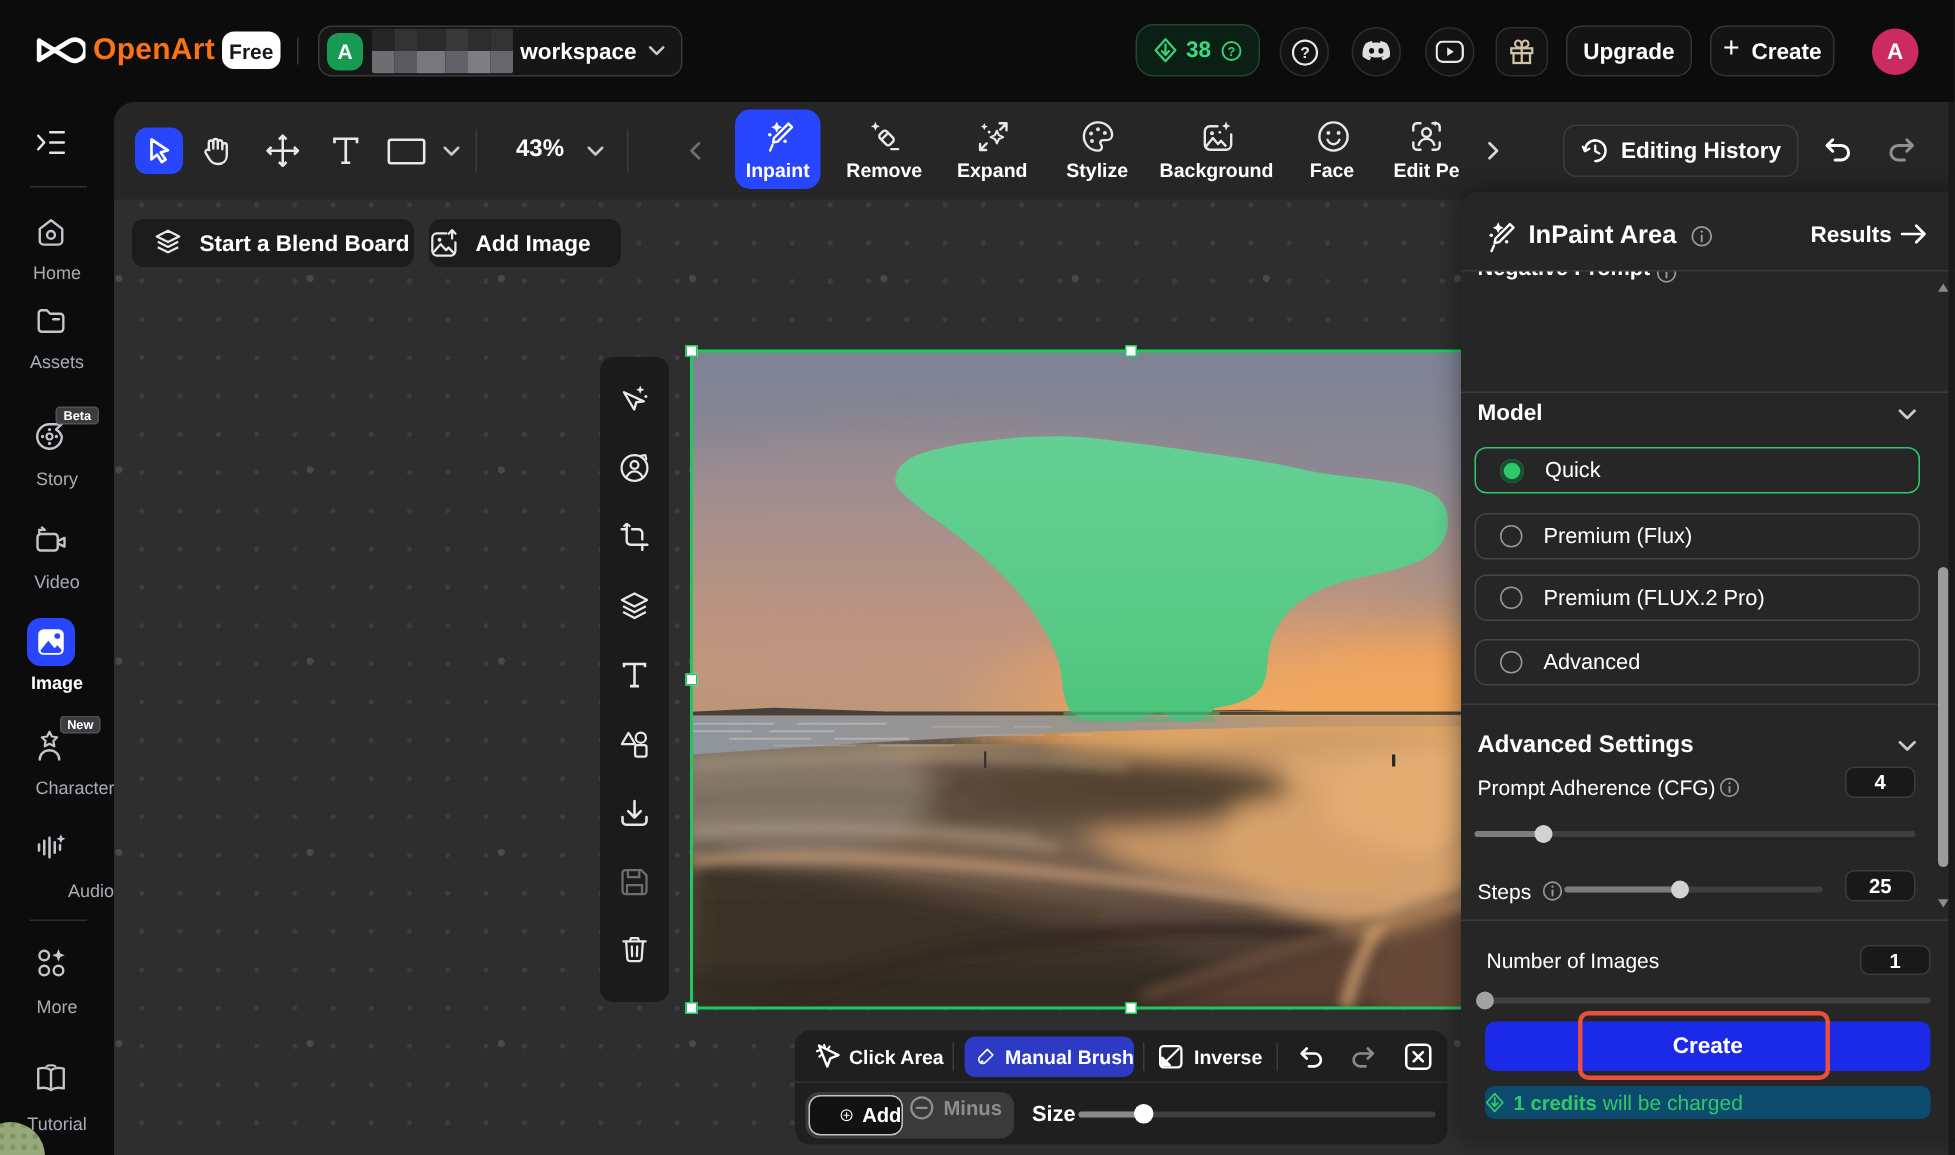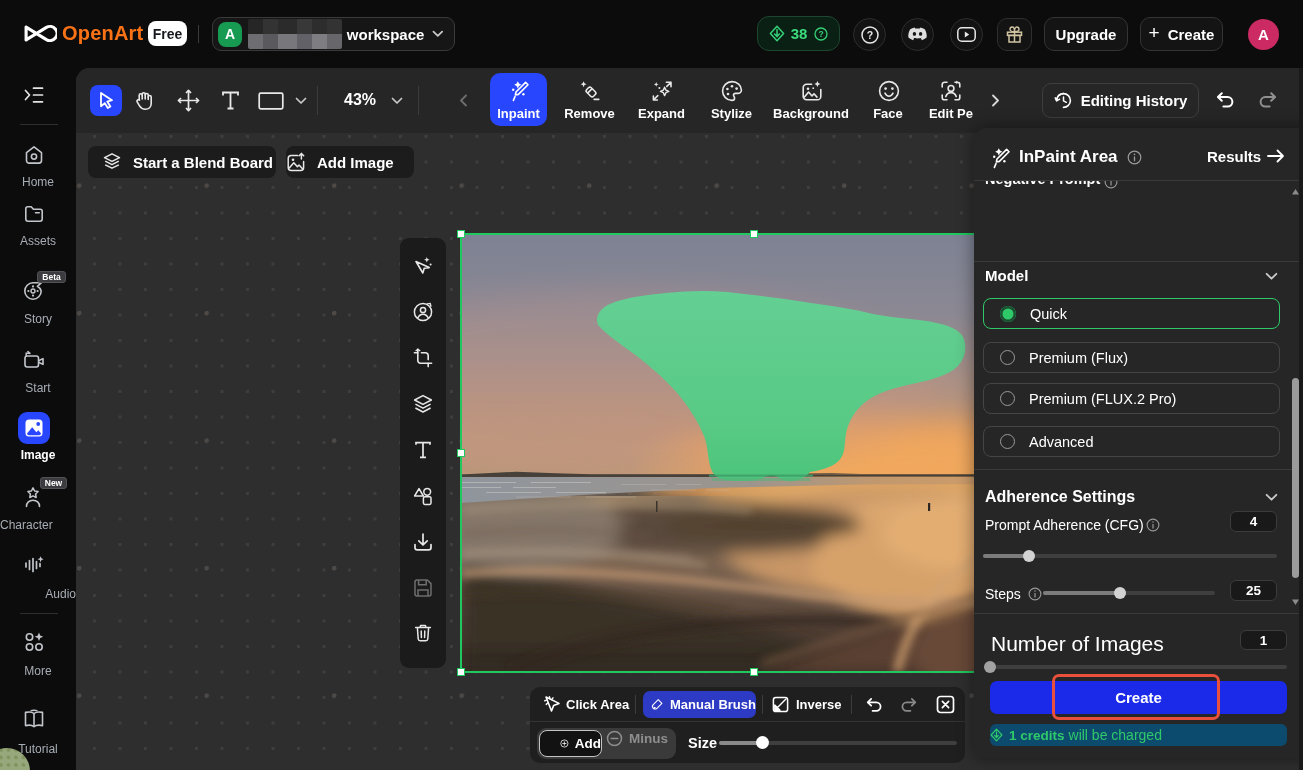--- a/index.html
+++ b/index.html
@@ -120,36 +120,36 @@
     <circle cx="15.6" cy="11" r="1.1" fill="#c2c6cb"></circle>
 </svg>
 <div class="abs" style="left:0;top:312px;width:76px;text-align:center;font-size:12px;color:#a7adb5">Story</div>
 
 <svg class="abs" style="left:22px;top:350px" width="24" height="22" viewBox="0 0 24 22">
 <rect x="3" y="6" width="13.5" height="11" rx="2.2" fill="none" stroke="#c2c6cb" stroke-width="1.6"></rect>
 <path d="M16.5,10.8 L21,8.6 L21,14.4 L16.5,12.2" fill="none" stroke="#c2c6cb" stroke-width="1.6" stroke-linejoin="round"></path>
 <path d="M7.5,3.2 L4.2,3.2 L4.2,6.2" fill="none" stroke="#c2c6cb" stroke-width="1.5" stroke-linecap="round"></path>
 <path d="M7.9,3.4 L5.9,1.6" fill="none" stroke="#c2c6cb" stroke-width="1.5" stroke-linecap="round"></path>
 </svg>
-<div class="abs" style="left:0;top:381px;width:76px;text-align:center;font-size:12px;color:#a7adb5">Start</div>
+<div class="abs" style="left:0;top:381px;width:76px;text-align:center;font-size:12px;color:#a7adb5">Video</div>
 
 <div class="abs" style="left:18px;top:412px;width:32px;height:32px;background:#2946ff;border-radius:9px"></div>
 <svg class="abs" style="left:24px;top:418px" width="20" height="20" viewBox="0 0 20 20">
 <rect x="1.5" y="1.5" width="17" height="17" rx="3.5" fill="#fff"></rect>
 <path d="M3,15.5 L8.2,9.2 L12.4,14.2 L14.2,12.2 L17,15.2 L17,15.5 A2,2 0 0 1 15,17.3 L5,17.3 A2,2 0 0 1 3,15.5 Z" fill="#2946ff"></path>
 <circle cx="14.2" cy="6" r="1.9" fill="#2946ff"></circle>
 </svg>
 <div class="abs" style="left:0;top:448px;width:76px;text-align:center;font-size:12px;color:#fff;font-weight:700">Image</div>
 
 <div class="abs" style="left:40px;top:477px;width:27px;height:12px;background:#3c3c40;border:1px solid #525256;border-radius:3px;color:#fff;font-size:8.5px;font-weight:700;text-align:center;line-height:11px;z-index:3">New</div>
 <svg class="abs" style="left:22px;top:486px" width="22" height="22" viewBox="0 0 22 22">
 <path d="M11,1.8 L12.6,5 L16.1,5.5 L13.6,8 L14.2,11.5 L11,9.9 L7.8,11.5 L8.4,8 L5.9,5.5 L9.4,5 Z" fill="none" stroke="#c2c6cb" stroke-width="1.5" stroke-linejoin="round"></path>
 <path d="M4.5,20.4 C4.5,16.8 7.3,14.2 11,14.2 C14.7,14.2 17.5,16.8 17.5,20.4" fill="none" stroke="#c2c6cb" stroke-width="1.6" stroke-linecap="round"></path>
 </svg>
-<div class="abs" style="left:0;top:518px;width:76px;text-align:left;font-size:12px;color:#a7adb5">Character</div>
+<div class="abs" style="left:12px;top:518px;width:76px;text-align:center;font-size:12px;color:#a7adb5">Character</div>
 
 <svg class="abs" style="left:23px;top:554px" width="22" height="22" viewBox="0 0 22 22">
 <path d="M3,9 V13 M6.5,6.5 V15.5 M10,4.5 V17.5 M13.5,7.5 V14.5 M17,9.5 V12.5" stroke="#c2c6cb" stroke-width="1.7" stroke-linecap="round"></path>
 <path d="M17.6,2.2 L18.5,4.3 L20.6,5.2 L18.5,6.1 L17.6,8.2 L16.7,6.1 L14.6,5.2 L16.7,4.3 Z" fill="#c2c6cb"></path>
 </svg>
 <div class="abs" style="left:0;top:587px;width:76px;text-align:right;font-size:12px;color:#a7adb5">Audio</div>
 <div class="abs" style="left:20px;top:613px;width:38px;height:1px;background:#2e2e2e"></div>
 
 <svg class="abs" style="left:23px;top:631px" width="22" height="22" viewBox="0 0 22 22">
 <circle cx="6.5" cy="6" r="3.2" fill="none" stroke="#c2c6cb" stroke-width="1.6"></circle>
@@ -572,21 +572,21 @@
     </div>
     <div class="abs flex" style="left:9px;top:202px;width:297px;height:31px;border:1px solid #454545;border-radius:8px;padding-left:16px">
       <span style="width:15px;height:15px;border-radius:50%;border:1.5px solid #9a9a9a;display:inline-block"></span>
       <span style="color:#fff;font-size:14.5px;margin-left:14px">Premium (FLUX.2 Pro)</span>
     </div>
     <div class="abs flex" style="left:9px;top:245px;width:297px;height:31px;border:1px solid #454545;border-radius:8px;padding-left:16px">
       <span style="width:15px;height:15px;border-radius:50%;border:1.5px solid #9a9a9a;display:inline-block"></span>
       <span style="color:#fff;font-size:14.5px;margin-left:14px">Advanced</span>
     </div>
     <div class="abs" style="left:0;top:288px;width:329px;height:1px;background:#3a3a3a"></div>
-    <div class="abs" style="left:11px;top:307px;font-size:16px;font-weight:700;color:#fff">Adherence Settings</div>
+    <div class="abs" style="left:11px;top:307px;font-size:16px;font-weight:700;color:#fff">Advanced Settings</div>
     <svg class="abs" style="left:291px;top:312px" width="13" height="9" viewBox="0 0 12 8">
         <path d="M1.5,1.5 L6,6 L10.5,1.5" fill="none" stroke="#c9c9c9" stroke-width="1.7" stroke-linecap="round" stroke-linejoin="round"></path>
       </svg>
     <div class="abs" style="left:11px;top:336px;font-size:14px;color:#fff">Prompt Adherence (CFG)</div>
     <svg class="abs" style="left:172px;top:337px" width="14" height="14" viewBox="0 0 15 15">
         <circle cx="7.5" cy="7.5" r="6.3" fill="none" stroke="#9a9a9a" stroke-width="1.2"></circle>
         <path d="M7.5,7 V10.8" stroke="#9a9a9a" stroke-width="1.3" stroke-linecap="round"></path>
         <circle cx="7.5" cy="4.4" r="0.8" fill="#9a9a9a"></circle>
       </svg>
     <div class="abs flex" style="left:256px;top:330px;width:47px;height:21px;background:#191919;border:1px solid #3c3c3c;border-radius:6px;justify-content:center;color:#fff;font-size:13.5px;font-weight:700">4</div>
@@ -607,21 +607,21 @@
 
   <svg class="abs" style="left:317px;top:60px" width="9" height="8" viewBox="0 0 9 8">
       <path d="M4.5,1 L8,6.5 L1,6.5 Z" fill="#8a8a8a"></path>
     </svg>
   <div class="abs" style="left:318px;top:250px;width:7px;height:200px;background:#9b9b9b;border-radius:4px"></div>
   <svg class="abs" style="left:317px;top:470px" width="9" height="8" viewBox="0 0 9 8">
       <path d="M4.5,7 L8,1.5 L1,1.5 Z" fill="#8a8a8a"></path>
     </svg>
   <div class="abs" style="left:0;top:485px;width:329px;height:1px;background:#3a3a3a"></div>
 
-  <div class="abs" style="left:17px;top:504px;font-size:21px;color:#fff">Number of Images</div>
+  <div class="abs" style="left:17px;top:504px;font-size:14px;color:#fff">Number of Images</div>
   <div class="abs flex" style="left:266px;top:502px;width:47px;height:20px;background:#191919;border:1px solid #3c3c3c;border-radius:6px;justify-content:center;color:#fff;font-size:13.5px;font-weight:700">1</div>
   <div class="abs" style="left:10px;top:537px;width:303px;height:4px;background:#3f3f3f;border-radius:2px"></div>
   <div class="abs" style="left:10px;top:533px;width:12px;height:12px;background:#a2a2a2;border-radius:50%"></div>
   <div class="abs flex" style="left:16px;top:553px;width:297px;height:33px;background:#1b2ae8;border-radius:7px;justify-content:center;color:#fff;font-size:15px;font-weight:600">Create</div>
   <div class="abs" style="left:78px;top:546px;width:168px;height:46px;border:3.5px solid #e8503c;border-radius:7px"></div>
   <div class="abs flex" style="left:16px;top:596px;width:297px;height:22px;background:#0c4a6e;border-radius:6px;justify-content:flex-start">
     <svg width="13" height="14" viewBox="0 0 16 17">
         <path d="M8,1.2 L14.6,8.5 L8,15.8 L1.4,8.5 Z" fill="none" stroke="#2fc96a" stroke-width="1.5" stroke-linejoin="round"></path>
         <path d="M8,4.5 L8,11.2 M5.6,9 L8,11.6 L10.4,9" fill="none" stroke="#2fc96a" stroke-width="1.5" stroke-linecap="round" stroke-linejoin="round"></path>
       </svg>

